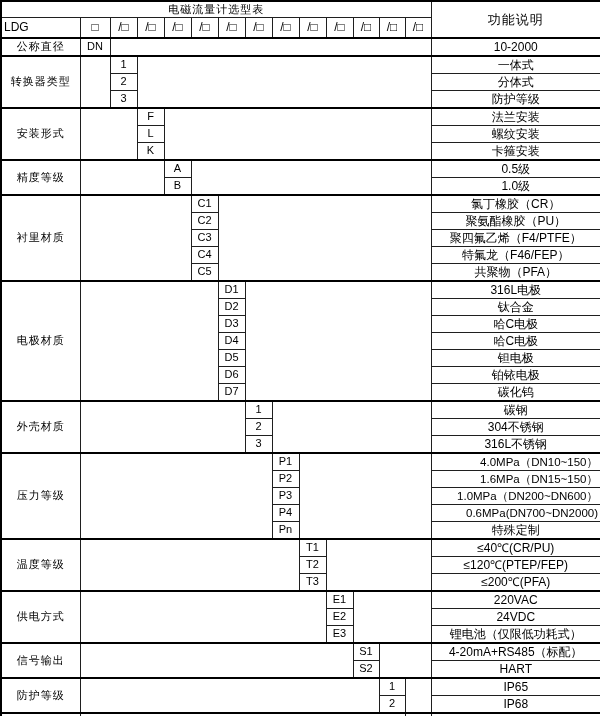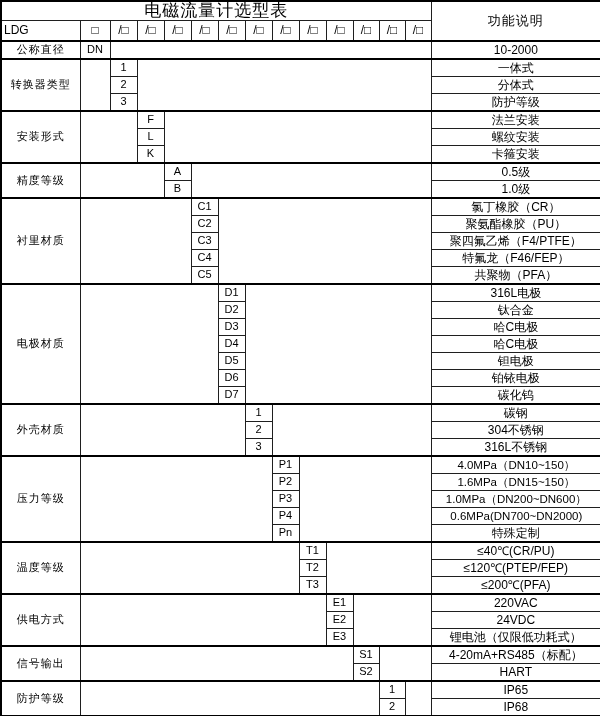--- a/index.html
+++ b/index.html
@@ -15,28 +15,28 @@
     border:1px solid #1f1f1f;
     padding:0 2px;
     text-align:center;
     vertical-align:middle;
     overflow:hidden;
     white-space:nowrap;
     height:16px;
     line-height:1.05;
   }
   tr.blk > td { border-top:2px solid #000; }
-  td.title { font-size:17px; letter-spacing:1px; height:15px; }
+  td.title { font-size:11px; letter-spacing:1px; height:15px; }
   td.funchead { font-size:13px; letter-spacing:1px; }
   td.ldg { text-align:left; height:19px; }
   td.slot { font-size:12px; padding:0; }
   td.lbl { font-size:11px; letter-spacing:1px; }
   td.code { font-size:11px; }
   td.func { font-size:12px; }
-  td.func.left { text-align:center; padding-left:3px; font-size:11.5px; }
+  td.func.left { text-align:right; padding-left:3px; font-size:11.5px; }
   td.empty { }
 </style>
 </head>
 <body>
 
 <table id="sel">
   <colgroup>
     <col style="width:79px">
     <col style="width:30px">
     <col style="width:27px">

